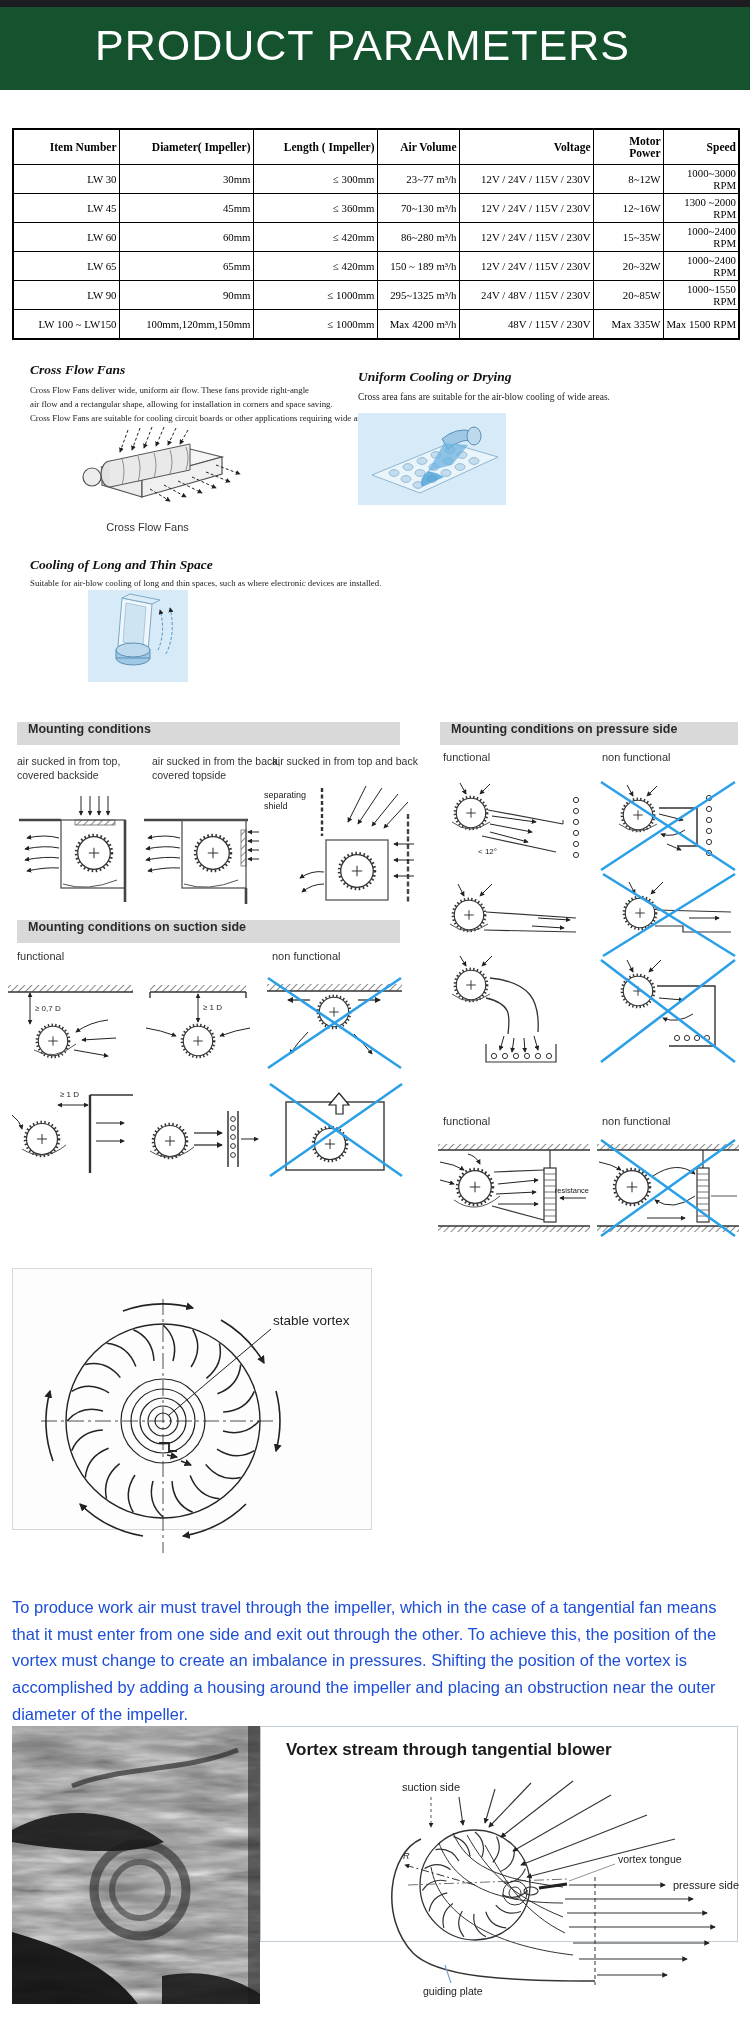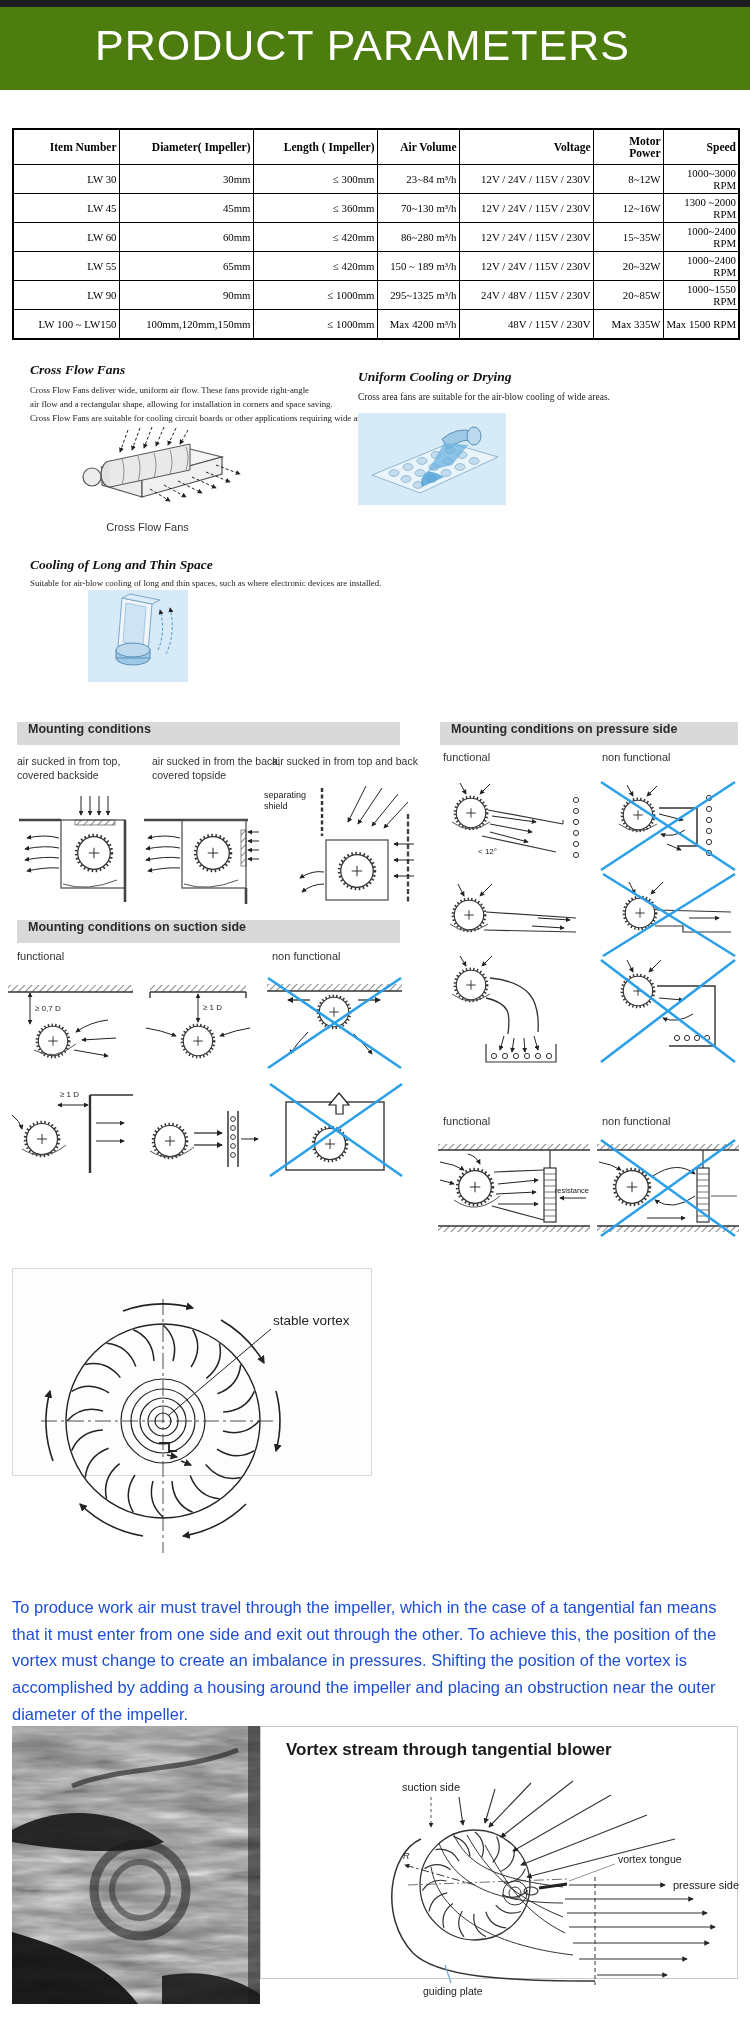--- a/index.html
+++ b/index.html
@@ -1,19 +1,19 @@
 <!DOCTYPE html>
 <html><head>
 <meta charset="utf-8">
 <style>
   html,body{margin:0;padding:0;background:#fff;}
   .page{position:relative;width:750px;height:2018px;background:#fff;overflow:hidden;
         font-family:"Liberation Sans",sans-serif;}
   
-  .banner{position:absolute;left:0;top:0;width:750px;height:90px;background:#4d7c0f;
+  .banner{position:absolute;left:0;top:0;width:750px;height:90px;background:#14532d;
           border-top:7px solid #1d1d21;box-sizing:border-box;}
   .banner-title{position:absolute;left:95px;top:14px;color:#fff;font-size:43px;
                 letter-spacing:1px;font-family:"Liberation Sans",sans-serif;}
   
   table.spec{position:absolute;left:12px;top:128px;width:726px;border-collapse:collapse;
              table-layout:fixed;font-family:"Liberation Serif",serif;border:2px solid #000;}
   table.spec th,table.spec td{border:1px solid #000;text-align:right;vertical-align:middle;
              padding:0 2px;overflow:hidden;}
   table.spec th{height:34px;font-size:11.5px;font-weight:bold;}
   table.spec td{height:28px;font-size:10.8px;}
@@ -22,28 +22,28 @@
   .feat-t{position:absolute;font:8.8px "Liberation Serif",serif;color:#222;line-height:14.5px;
           white-space:nowrap;}
   .diag-cap{position:absolute;font:11px "Liberation Sans",sans-serif;color:#333;text-align:center;}
   
   .gbar{position:absolute;height:23px;background:#d9d9d9;line-height:23px;padding-left:11px;
         box-sizing:border-box;font:bold 12.5px "Liberation Sans",sans-serif;color:#2b2b2b;}
   .cap{position:absolute;font:10.5px "Liberation Sans",sans-serif;color:#333;line-height:13.5px;}
   .flabel{position:absolute;font:11px "Liberation Sans",sans-serif;color:#333;}
   .diag{position:absolute;}
   
-  .vbox{position:absolute;left:12px;top:1268px;width:360px;height:208px;background:#fdfdfd;
+  .vbox{position:absolute;left:12px;top:1268px;width:360px;height:262px;background:#fdfdfd;
         border:1px solid #d8d8d8;box-sizing:border-box;}
   
   .para{position:absolute;left:12px;top:1594px;width:732px;font:16.5px/1.62 "Liberation Sans",sans-serif;
         color:#1d4ed8;}
   
   .photo{position:absolute;left:12px;top:1726px;width:248px;height:278px;background:#777;}
-  .panel{position:absolute;left:260px;top:1726px;width:478px;height:253px;background:#fff;
+  .panel{position:absolute;left:260px;top:1726px;width:478px;height:216px;background:#fff;
          border:1px solid #c2ccd4;box-sizing:border-box;}
   .panel-title{position:absolute;left:25px;top:13px;font:bold 17px "Liberation Sans",sans-serif;color:#1a1a1a;}
   svg text{font-family:"Liberation Sans",sans-serif;fill:#222;}
   svg{overflow:visible;}
 </style>
 </head>
 <body>
 
 <svg width="0" height="0" style="position:absolute">
 <defs>
@@ -84,21 +84,21 @@
       <th>Length ( Impeller)</th>
       <th>Air Volume</th>
       <th>Voltage</th>
       <th>Motor Power</th>
       <th>Speed</th>
     </tr>
     <tr>
       <td>LW 30</td>
           <td>30mm</td>
           <td>≤ 300mm</td>
-          <td>23~84 m³/h</td>
+          <td>23~77 m³/h</td>
           <td>12V / 24V / 115V / 230V</td>
           <td>8~12W</td>
           <td>1000~3000 RPM</td>
     </tr>
     <tr>
       <td>LW 45</td>
           <td>45mm</td>
           <td>≤ 360mm</td>
           <td>70~130 m³/h</td>
           <td>12V / 24V / 115V / 230V</td>
@@ -108,21 +108,21 @@
     <tr>
       <td>LW 60</td>
           <td>60mm</td>
           <td>≤ 420mm</td>
           <td>86~280 m³/h</td>
           <td>12V / 24V / 115V / 230V</td>
           <td>15~35W</td>
           <td>1000~2400 RPM</td>
     </tr>
     <tr>
-      <td>LW 55</td>
+      <td>LW 65</td>
           <td>65mm</td>
           <td>≤ 420mm</td>
           <td>150 ~ 189 m³/h</td>
           <td>12V / 24V / 115V / 230V</td>
           <td>20~32W</td>
           <td>1000~2400 RPM</td>
     </tr>
     <tr>
       <td>LW 90</td>
           <td>90mm</td>

